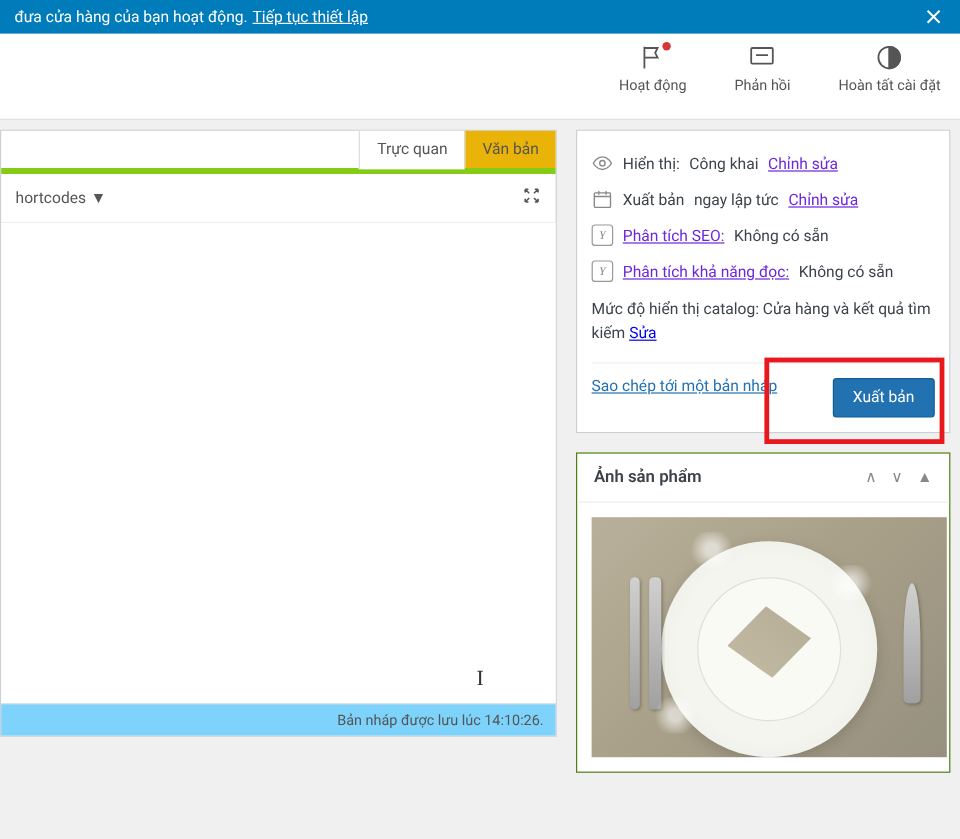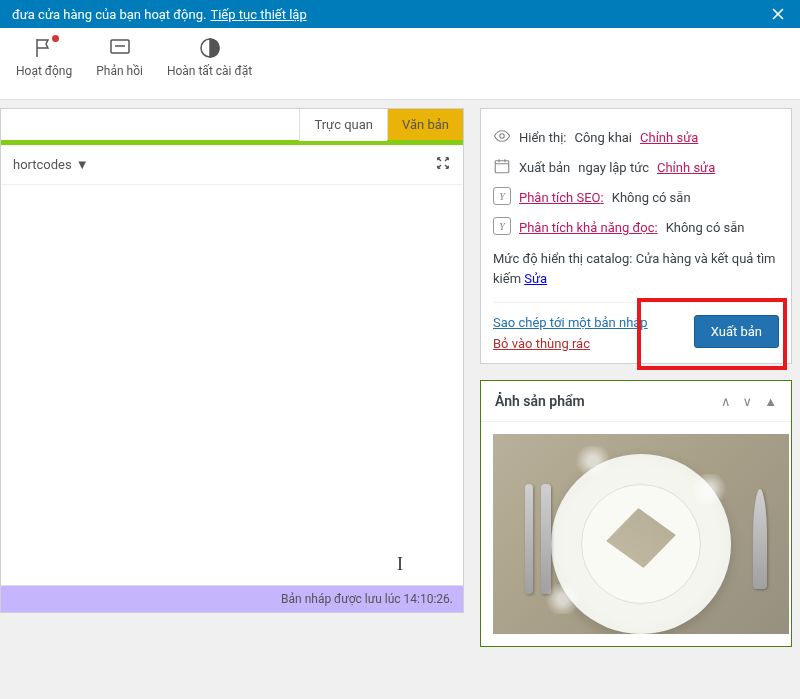--- a/index.html
+++ b/index.html
@@ -1,44 +1,44 @@
 <!DOCTYPE html>
 <html><head>
 <meta charset="utf-8">
 <style>
 *{box-sizing:border-box;margin:0;padding:0;font-family:-apple-system,BlinkMacSystemFont,"Segoe UI",Roboto,sans-serif}
 body{background:#f0f0f1;width:800px;height:699px;overflow:hidden;position:relative;font-size:13px;color:#3c434a}
 .banner{background:#007cba;color:#fff;height:28px;display:flex;align-items:center;padding:0 12px;font-size:13px;position:relative}
 .banner a{color:#fff;text-decoration:underline;margin-left:4px}
 .banner-close{position:absolute;right:12px;top:4px;cursor:pointer}
 .banner-close svg{width:20px;height:20px;stroke:#fff;stroke-width:2;fill:none}
-.topbar{background:#fff;height:72px;border-bottom:1px solid #e0e0e0;display:flex;padding:8px 16px;gap:24px}
+.topbar{background:#fff;height:72px;border-bottom:1px solid #e0e0e0;display:flex;justify-content:flex-end;padding:8px 16px;gap:40px}
 .tb-item{display:flex;flex-direction:column;align-items:center;gap:4px;font-size:12px;color:#555;cursor:pointer}
 .tb-ico{width:24px;height:24px;position:relative}
 .tb-ico svg{width:24px;height:24px;fill:none;stroke:#555;stroke-width:1.5}
 .red-dot{position:absolute;top:-1px;right:-3px;width:7px;height:7px;background:#d63638;border-radius:50%}
 .main{display:flex;gap:16px;padding:0}
 .left{flex:1;padding-top:8px}
 .right{width:320px;padding-right:8px}
 .editor-box{background:#fff;border:1px solid #ccd0d4;margin-left:0}
 .ed-tabs{display:flex;justify-content:flex-end;border-bottom:5px solid #84cc16;position:relative}
 .ed-tab{padding:8px 14px;font-size:13px;color:#555;border-left:1px solid #ddd;cursor:pointer;background:#eab308}
 .ed-tab.active{background:#fff;border-bottom:1px solid #fff;margin-bottom:-1px}
 .ed-toolbar{padding:10px 12px;display:flex;align-items:center;justify-content:space-between;border-bottom:1px solid #eee}
 .ed-tool-left{display:flex;align-items:center;gap:4px;color:#555}
 .ed-tool-right svg{width:16px;height:16px;stroke:#555;stroke-width:2;fill:none}
 .ed-body{height:400px;background:#fff;position:relative}
 .cursor{position:absolute;right:60px;bottom:10px;font-family:serif;font-size:18px;color:#333}
-.ed-status{background:#c4b5fd;border-top:1px solid #ddd;padding:6px 10px;text-align:right;font-size:12px;color:#555}
+.ed-status{background:#7dd3fc;border-top:1px solid #ddd;padding:6px 10px;text-align:right;font-size:12px;color:#555}
 .publish-box{background:#fff;border:1px solid #ccd0d4;padding:12px;margin-top:8px}
 .pb-row{display:flex;align-items:flex-end;gap:8px;padding:6px 0;font-size:13px}
 .pb-ico{width:18px;height:18px;flex-shrink:0}
 .pb-ico svg{width:18px;height:18px;fill:none;stroke:#888;stroke-width:1.5}
 .yoast-badge{width:18px;height:18px;border:1.5px solid #999;border-radius:3px;display:flex;align-items:center;justify-content:center;font-size:10px;font-style:italic;color:#888;font-family:Georgia,serif}
-.pb-row a{color:#be185d;text-decoration:underline}
+.pb-row a{color:#6d28d9;text-decoration:underline}
 .pb-row .bold{font-weight:400}
 .pb-cat{padding:8px 0 4px;font-size:13px;line-height:1.5}
 .pb-actions{border-top:1px solid #eee;margin-top:10px;padding-top:12px;display:flex;justify-content:space-between;align-items:flex-start;position:relative}
 .pb-links{display:flex;flex-direction:column;gap:6px}
 .pb-links a{color:#2271b1;text-decoration:underline;font-size:13px}
 .pb-links a.trash{color:#b32d2e}
 .btn-pub{background:#2271b1;color:#fff;border:1px solid #135e96;padding:8px 16px;font-size:13px;border-radius:3px;cursor:pointer}
 .red-highlight{position:absolute;border:4px solid #e8181c;width:150px;height:72px;right:-8px;top:-5px;pointer-events:none}
 .img-box{background:#fff;border:1px solid #4d7c0f;margin-top:16px}
 .img-head{display:flex;align-items:center;justify-content:space-between;padding:12px 14px;border-bottom:1px solid #eee}
@@ -157,21 +157,20 @@
         <span>Không có sẵn</span>
       </div>
       <div class="pb-cat">
         <span>Mức độ hiển thị catalog:</span>
         <span class="bold">Cửa hàng và kết quả tìm kiếm</span>
         <a href="#">Sửa</a>
       </div>
       <div class="pb-actions">
         <div class="pb-links">
           <a href="#">Sao chép tới một bản nháp</a>
-          <a href="#" class="trash">Bỏ vào thùng rác</a>
         </div>
         <button class="btn-pub">Xuất bản</button>
         <div class="red-highlight"></div>
       </div>
     </div>
 
     <div class="img-box">
       <div class="img-head">
         <span class="img-title">Ảnh sản phẩm</span>
         <div class="img-ctrls">

